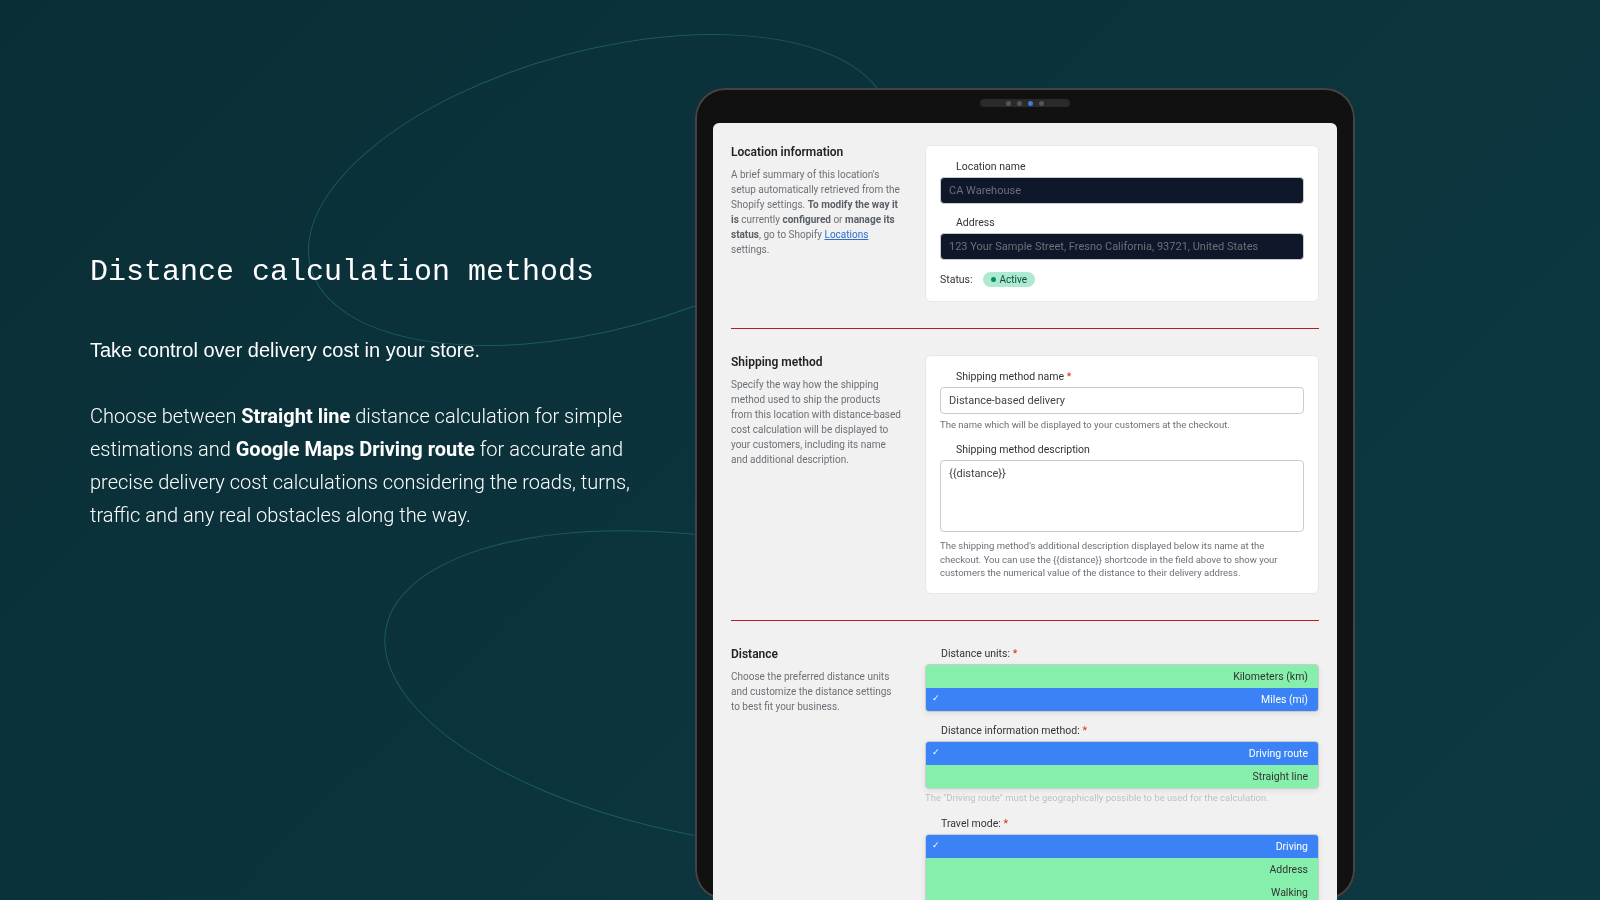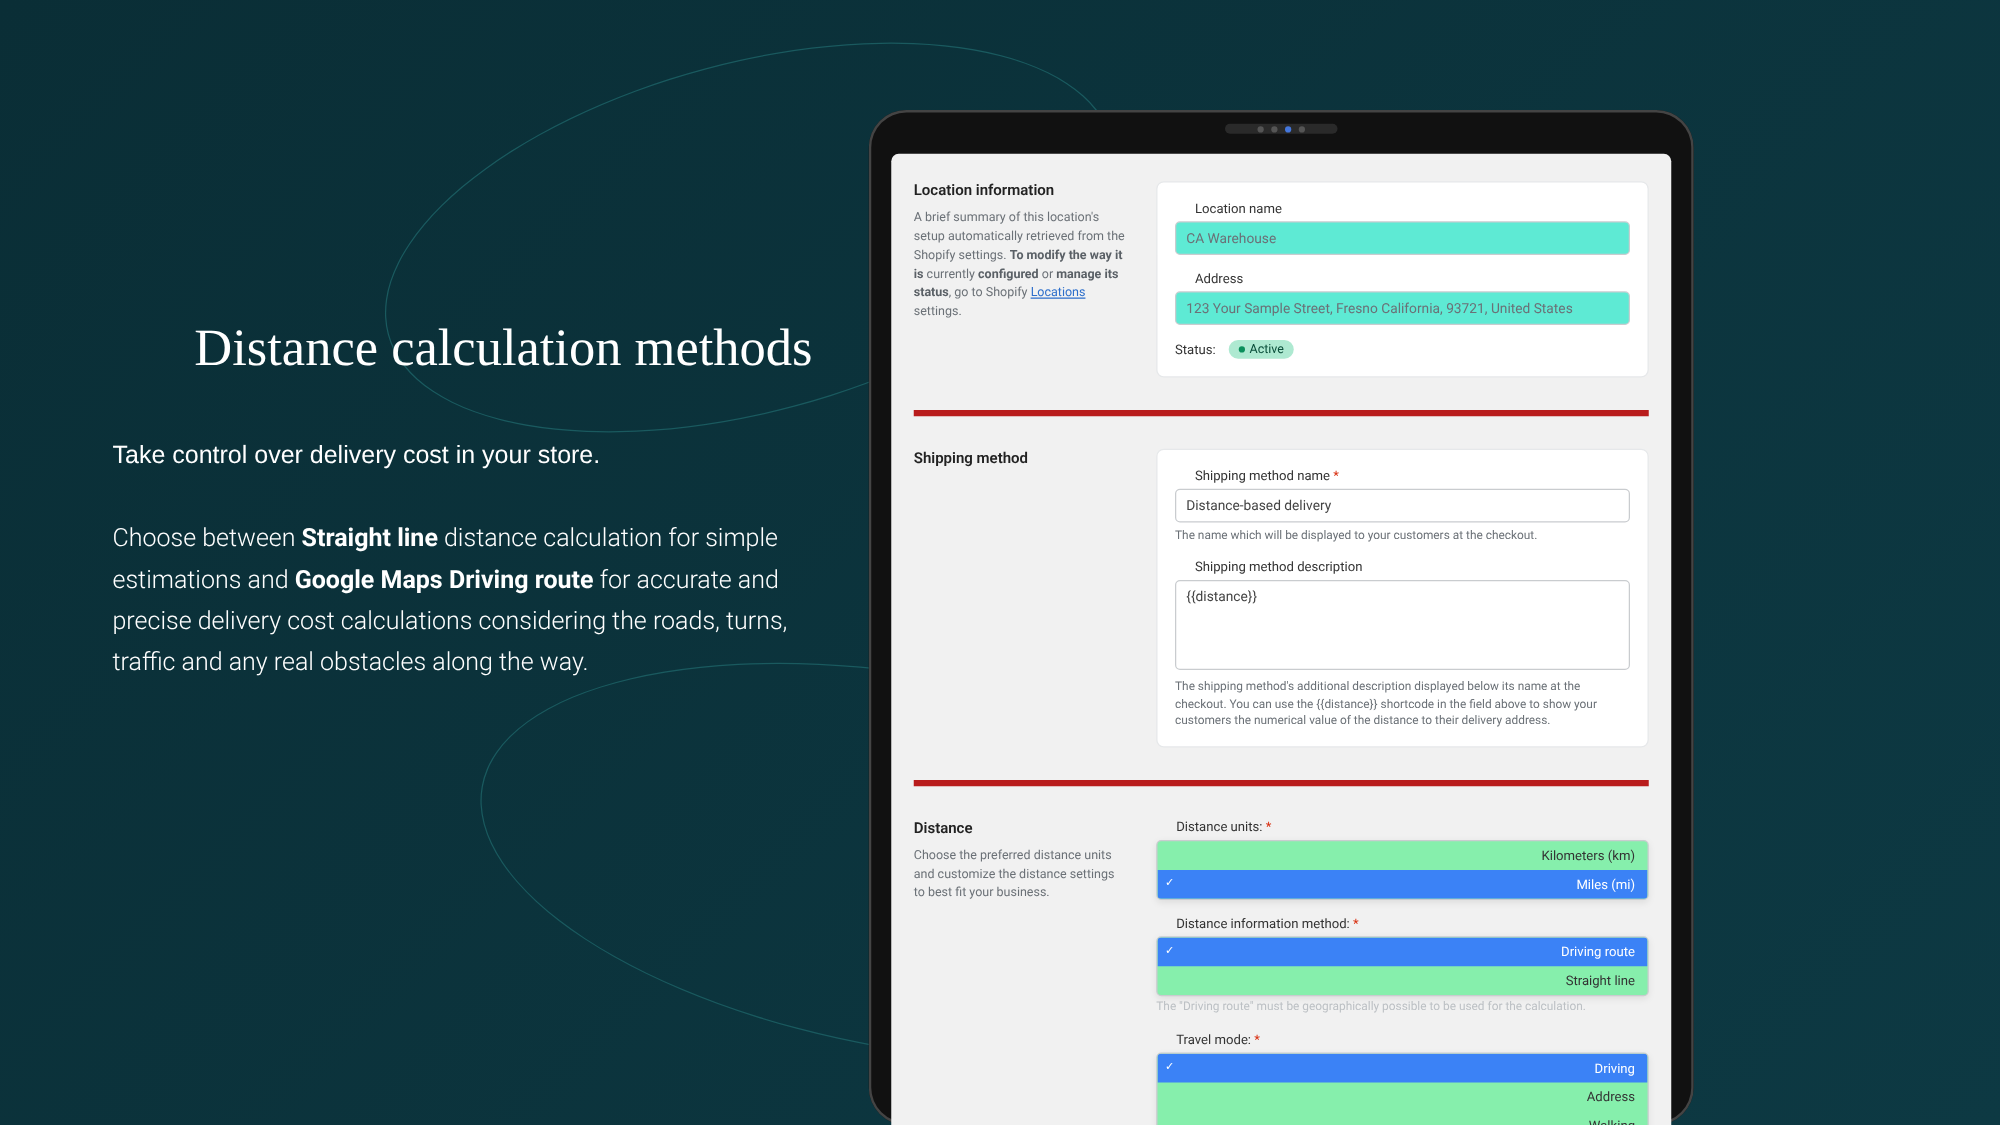--- a/index.html
+++ b/index.html
@@ -19,25 +19,24 @@
     .swirl-1 { width: 600px; height: 280px; top: 50px; left: 300px; transform: rotate(-15deg); }
     .swirl-2 { width: 700px; height: 300px; top: 540px; left: 380px; transform: rotate(10deg); }
     .left-panel {
       position: absolute;
       left: 90px;
       top: 255px;
       width: 560px;
       color: #fff;
     }
     .hero-title {
-      font-family: Liberation Serif, serif;
-      font-size: 42px;
+      font-family: Liberation Mono, monospace;
+      font-size: 30px;
       font-weight: 400;
       margin-bottom: 50px;
-      text-align: right;
     }
     .hero-sub {
       font-size: 20px;
       font-weight: 300;
       margin-bottom: 38px;
       font-family: -apple-system, sans-serif;
     }
     .hero-body {
       font-size: 20px;
       font-weight: 300;
@@ -62,41 +61,41 @@
       width: 100%;
       height: 100%;
       background: #f1f1f1;
       border-radius: 6px 6px 0 0;
       overflow: hidden;
       font-size: 11px;
       color: #333;
     }
     .app { padding: 22px 18px 0 18px; }
     .section { display: flex; gap: 24px; padding-bottom: 26px; }
-    .section + .section { border-top: 5px solid #b91c1c; padding-top: 26px; }
+    .section + .section { border-top: 1px solid #b91c1c; padding-top: 26px; }
     .section-left { width: 170px; flex-shrink: 0; }
     .section-title { font-size: 12px; font-weight: 600; color: #222; margin-bottom: 8px; }
     .section-desc { font-size: 10px; color: #6b7177; line-height: 1.5; }
     .section-desc b { color: #5a6066; }
     .section-desc a { color: #2c6ecb; text-decoration: underline; }
     .section-right { flex: 1; background: #fff; border: 1px solid #e6e8ea; border-radius: 6px; padding: 14px; }
     .section-right.no-card { background: none; border: none; padding: 0; }
     .field-label { font-size: 10.5px; color: #333; margin-bottom: 4px; display: block; margin-left: 16px; }
     .required { color: #d82c0d; }
     .input, .textarea {
       width: 100%;
       border: 1px solid #c9cccf;
       border-radius: 4px;
       padding: 6px 8px;
       font-size: 11px;
       color: #444;
       background: #fff;
       font-family: inherit;
     }
-    .input[readonly] { background: #5eead4; color: #6b7177; }
+    .input[readonly] { background: #0f172a; color: #6b7177; }
     .textarea { height: 72px; resize: none; }
     .help { font-size: 9.5px; color: #6b7177; margin-top: 4px; line-height: 1.4; }
     .field { margin-bottom: 12px; }
     .field:last-child { margin-bottom: 0; }
     .status-row { display: flex; align-items: center; gap: 10px; font-size: 10.5px; }
     .badge { display: inline-flex; align-items: center; gap: 4px; background: #aee9d1; color: #0a4e3a; border-radius: 10px; padding: 2px 8px; font-size: 10px; }
     .badge-dot { width: 5px; height: 5px; background: #0a8f5b; border-radius: 50%; }
     .dropdown { border: 1px solid #c9cccf; border-radius: 4px; background: #86efac; overflow: hidden; box-shadow: 0 2px 6px rgba(0,0,0,0.08); text-align: right; }
     .dropdown-option { padding: 5px 10px 5px 20px; font-size: 10.5px; color: #333; position: relative; cursor: pointer; }
     .dropdown-option.selected { background: #3b82f6; color: #fff; }
@@ -149,20 +148,21 @@
                 <span class="badge-dot"></span>
                 <span>Active</span>
               </span>
           </div>
         </div>
       </div>
 
       <div class="section">
         <div class="section-left">
           <div class="section-title">Shipping method</div>
+          <div class="section-desc">Specify the way how the shipping method used to ship the products from this location with distance-based cost calculation will be displayed to your customers, including its name and additional description.</div>
         </div>
         <div class="section-right">
           <div class="field">
             <label class="field-label"><span>Shipping method name</span> <span class="required">*</span></label>
             <input class="input" value="Distance-based delivery" style="">
             <div class="help">The name which will be displayed to your customers at the checkout.</div>
           </div>
           <div class="field">
             <label class="field-label">Shipping method description</label>
             <textarea class="textarea" style="">{{distance}}</textarea>

